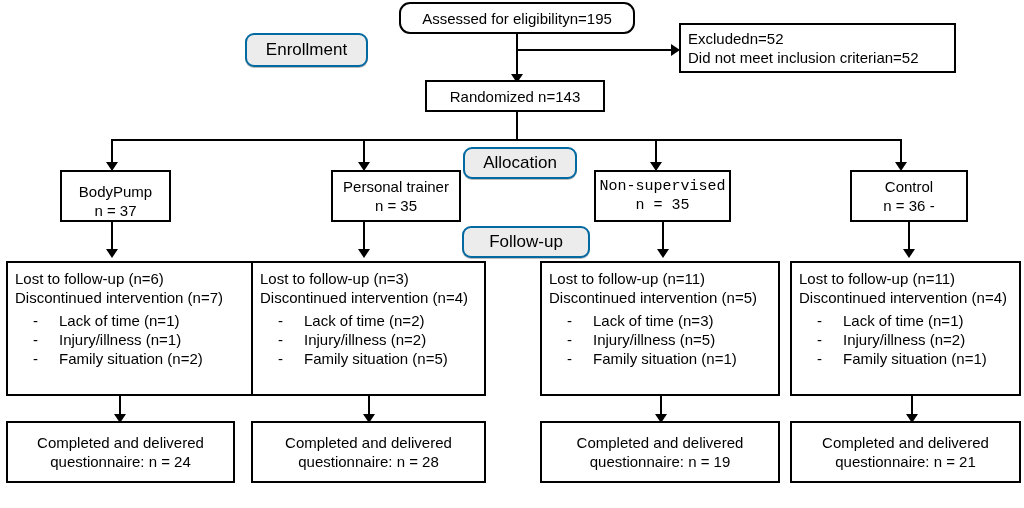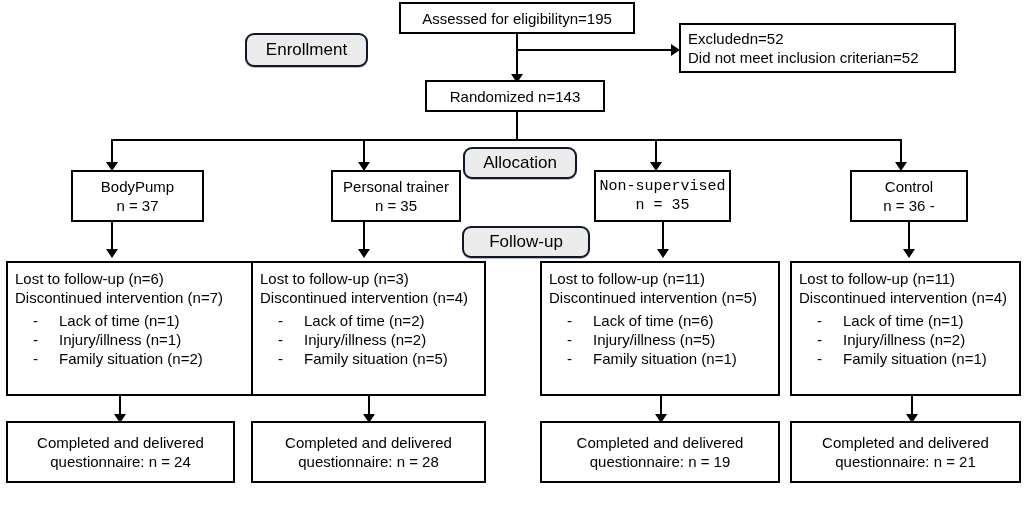--- a/index.html
+++ b/index.html
@@ -16,21 +16,21 @@
     border:2px solid #000;background:#fff;
     font-size:15px;line-height:19px;color:#000;
   }
   .box.center{display:flex;flex-direction:column;align-items:center;justify-content:center;text-align:center;}
   .box.left{display:flex;flex-direction:column;justify-content:flex-start;text-align:left;padding:6px 7px 4px 7px;}
   .box .ln{display:block;white-space:nowrap;}
 
   
   .pill{
     position:absolute;box-sizing:border-box;
-    border:2px solid #0f172a;border-radius:9px;
+    border:2px solid #0369a1;border-radius:9px;
     background:#ececec;
     display:flex;align-items:center;justify-content:center;
     font-size:17px;color:#000;
     box-shadow:0 1px 0 #bdbdbd;
     z-index:5;
   }
 
   
   .vline{position:absolute;width:2px;background:#000;}
   .hline{position:absolute;height:2px;background:#000;}
@@ -53,21 +53,21 @@
 </style>
 </head>
 <body>
 
 <div id="canvas">
 
   <div class="pill" style="left:245px;top:33px;width:123px;height:34px;">
     <span>Enrollment</span>
   </div>
 
-  <div class="box center" style="left:399px;top:2px;width:236px;height:32px;">
+  <div class="box center" style="left:399px;top:2px;width:236px;height:32px;border-radius:11px;">
     <span class="ln">Assessed for eligibilityn=195</span>
   </div>
 
   <div class="vline" style="left:516px;top:34px;height:44px;"></div>
   <div class="arrow-d" style="left:511px;top:74px;"></div>
 
   <div class="hline" style="left:516px;top:49px;width:160px;"></div>
   <div class="arrow-r" style="left:671px;top:44px;"></div>
 
   <div class="box left" style="left:679px;top:23px;width:277px;height:50px;padding-top:4px;">
@@ -91,21 +91,21 @@
   <div class="vline" style="left:655px;top:139px;height:27px;"></div>
   <div class="arrow-d" style="left:650px;top:162px;"></div>
 
   <div class="vline" style="left:900px;top:139px;height:27px;"></div>
   <div class="arrow-d" style="left:895px;top:162px;"></div>
 
   <div class="pill" style="left:463px;top:147px;width:114px;height:32px;">
     <span>Allocation</span>
   </div>
 
-  <div class="box center" style="left:71px;top:170px;width:133px;height:52px;">
+  <div class="box center" style="left:60px;top:170px;width:111px;height:52px;justify-content:flex-end;">
     <span class="ln">BodyPump</span>
     <span class="ln">n = 37</span>
   </div>
 
   <div class="box center" style="left:299px;top:170px;width:130px;height:52px;margin-left:32px;">
     <span class="ln">Personal trainer</span>
     <span class="ln">n = 35</span>
   </div>
 
   <div class="box center" style="left:594px;top:170px;width:137px;height:52px;font-family:Liberation Mono, monospace;">
@@ -169,21 +169,21 @@
       <span>Family situation (n=5)</span>
     </div>
   </div>
 
   <div class="box left" style="left:540px;top:261px;width:240px;height:135px;">
     <span class="hdr">Lost to follow-up (n=11)</span>
     <span class="hdr">Discontinued intervention (n=5)</span>
     <div class="spacer"></div>
     <div class="detail">
       <span class="dash">-</span>
-      <span>Lack of time (n=6)</span>
+      <span>Lack of time (n=3)</span>
     </div>
     <div class="detail">
       <span class="dash">-</span>
       <span>Injury/illness (n=5)</span>
     </div>
     <div class="detail">
       <span class="dash">-</span>
       <span>Family situation (n=1)</span>
     </div>
   </div>

